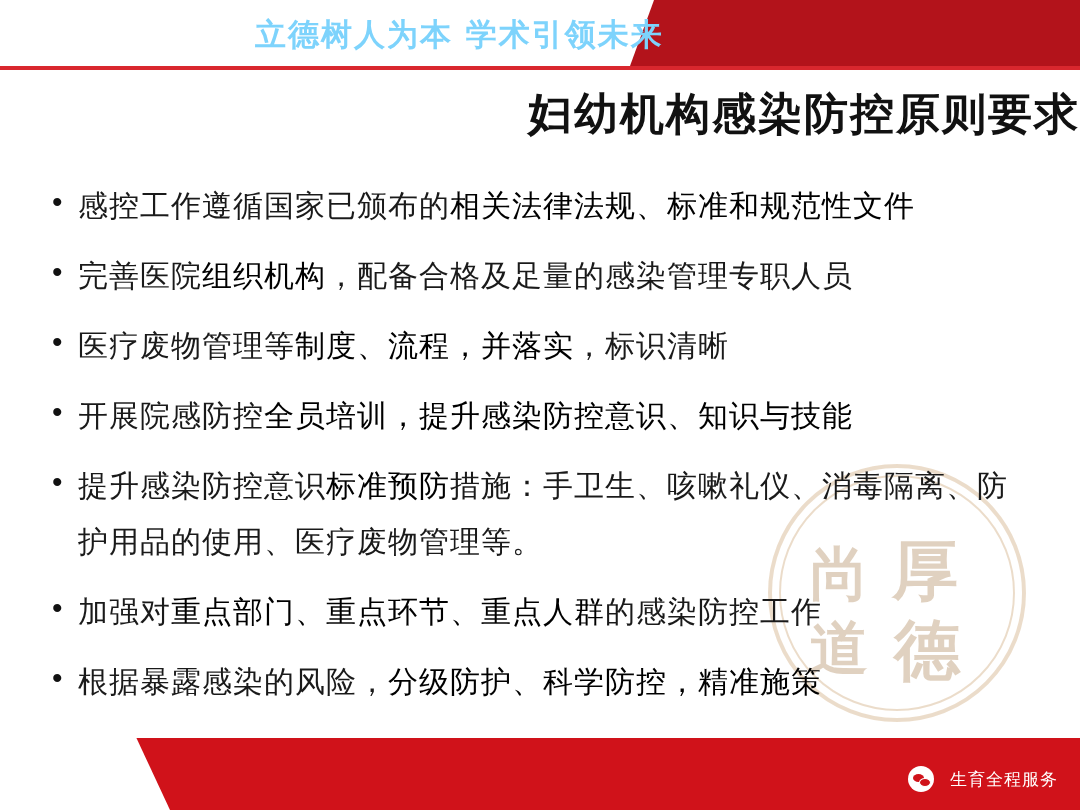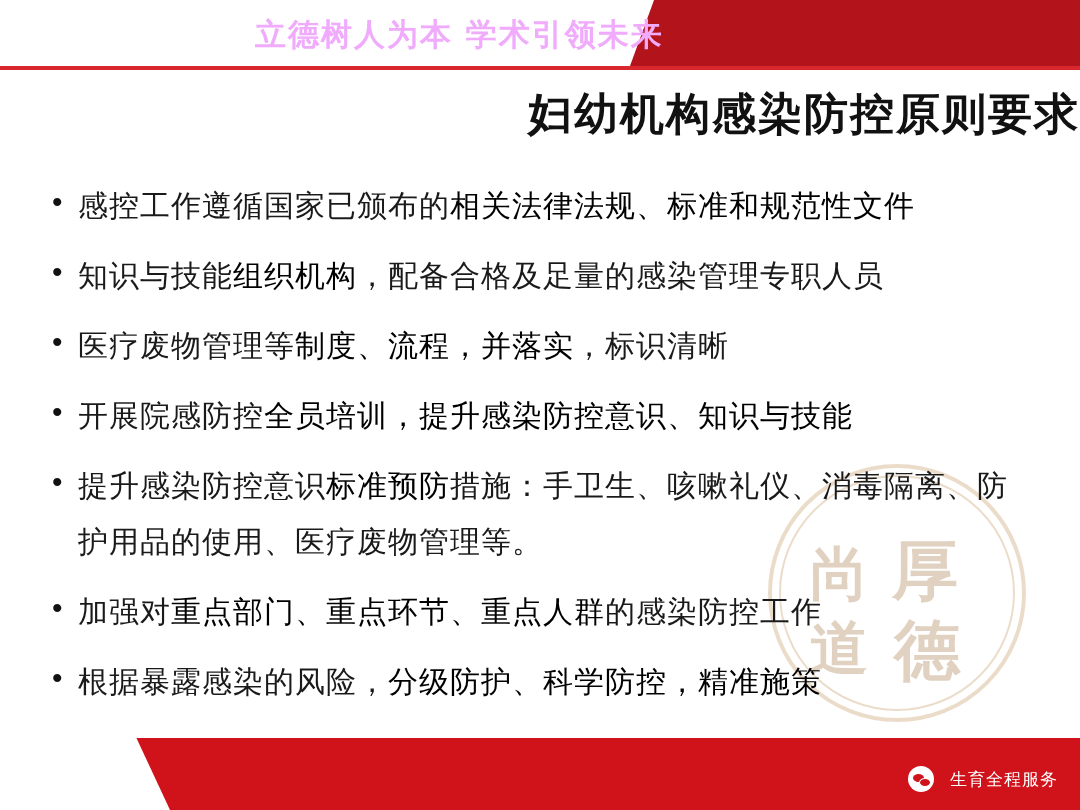--- a/index.html
+++ b/index.html
@@ -42,21 +42,21 @@
     transform: skewX(-20deg);
     transform-origin: bottom left;
     margin-left: -60px;
   }
   .header-main-title {
     position: absolute;
     top: 14px;
     left: 255px;
     font-size: 31px;
     font-weight: bold;
-    color: #f0abfc;
+    color: #7dd3fc;
     letter-spacing: 2px;
     white-space: nowrap;
     font-family: "DejaVu Sans", "Liberation Sans", sans-serif;
   }
   .header-sub-title {
     position: absolute;
     top: 26px;
     left: 700px;
     font-size: 14px;
     color: #ffffff;
@@ -246,21 +246,21 @@
     <div class="char c4">德</div>
   </div>
 
   <div class="bullets" id="bullet-list">
       <div class="bullet">
         <span class="dot">•</span>
         <span class="text"><span>感控工作遵循国家已颁布的</span><span class="em">相关法律法规、标准和规范性文件</span></span>
       </div>
       <div class="bullet">
         <span class="dot">•</span>
-        <span class="text"><span>知识与技能</span><span class="em">组织机构</span><span>，配备合格及足量的感染管理专职人员</span></span>
+        <span class="text"><span>完善医院</span><span class="em">组织机构</span><span>，配备合格及足量的感染管理专职人员</span></span>
       </div>
       <div class="bullet">
         <span class="dot">•</span>
         <span class="text"><span>医疗废物管理等</span><span class="em">制度、流程，并落实</span><span>，标识清晰</span></span>
       </div>
       <div class="bullet">
         <span class="dot">•</span>
         <span class="text"><span>开展院感防控</span><span class="em">全员培训，提升感染防控意识、知识与技能</span></span>
       </div>
       <div class="bullet">

